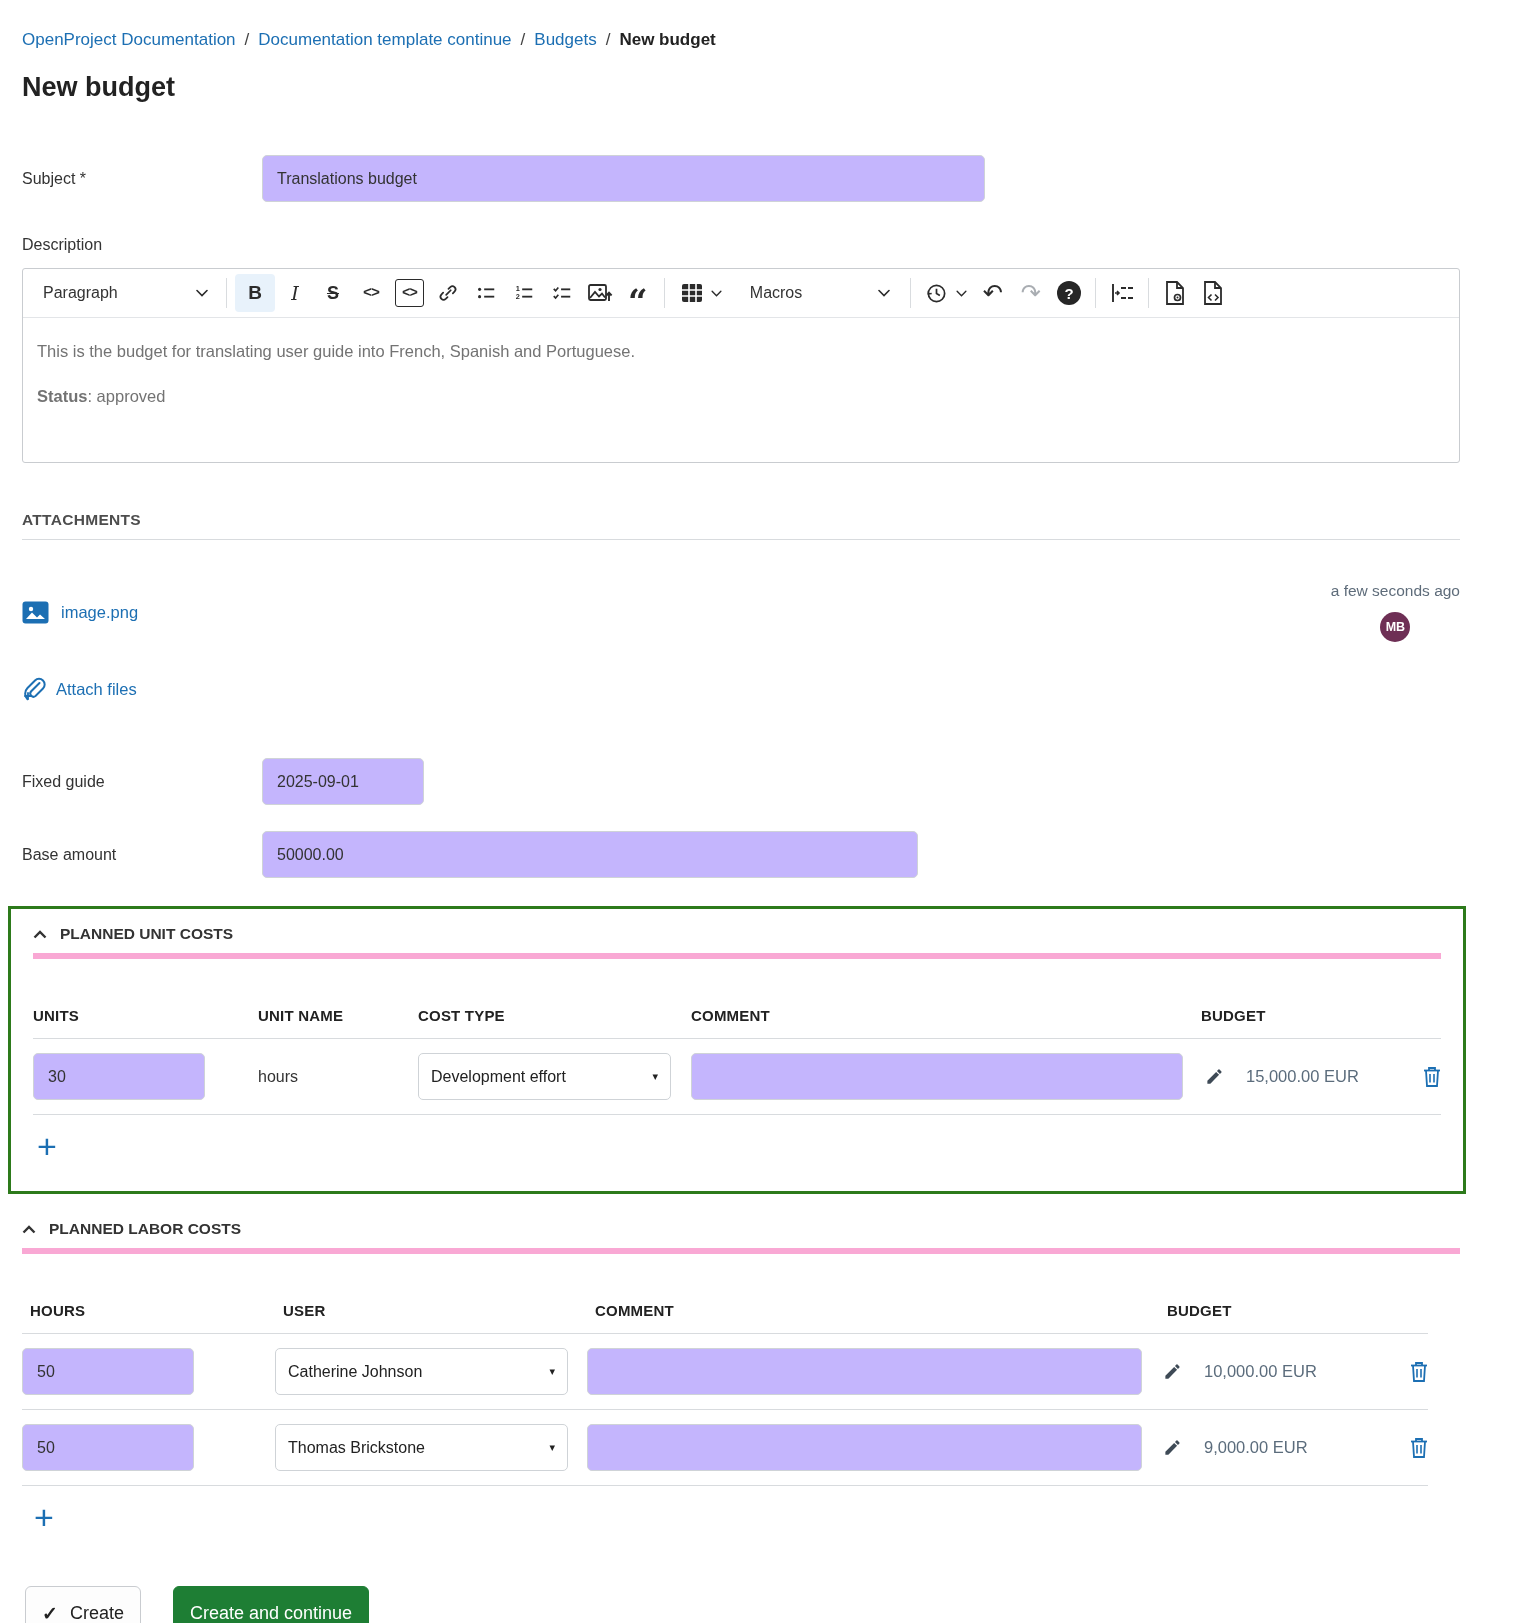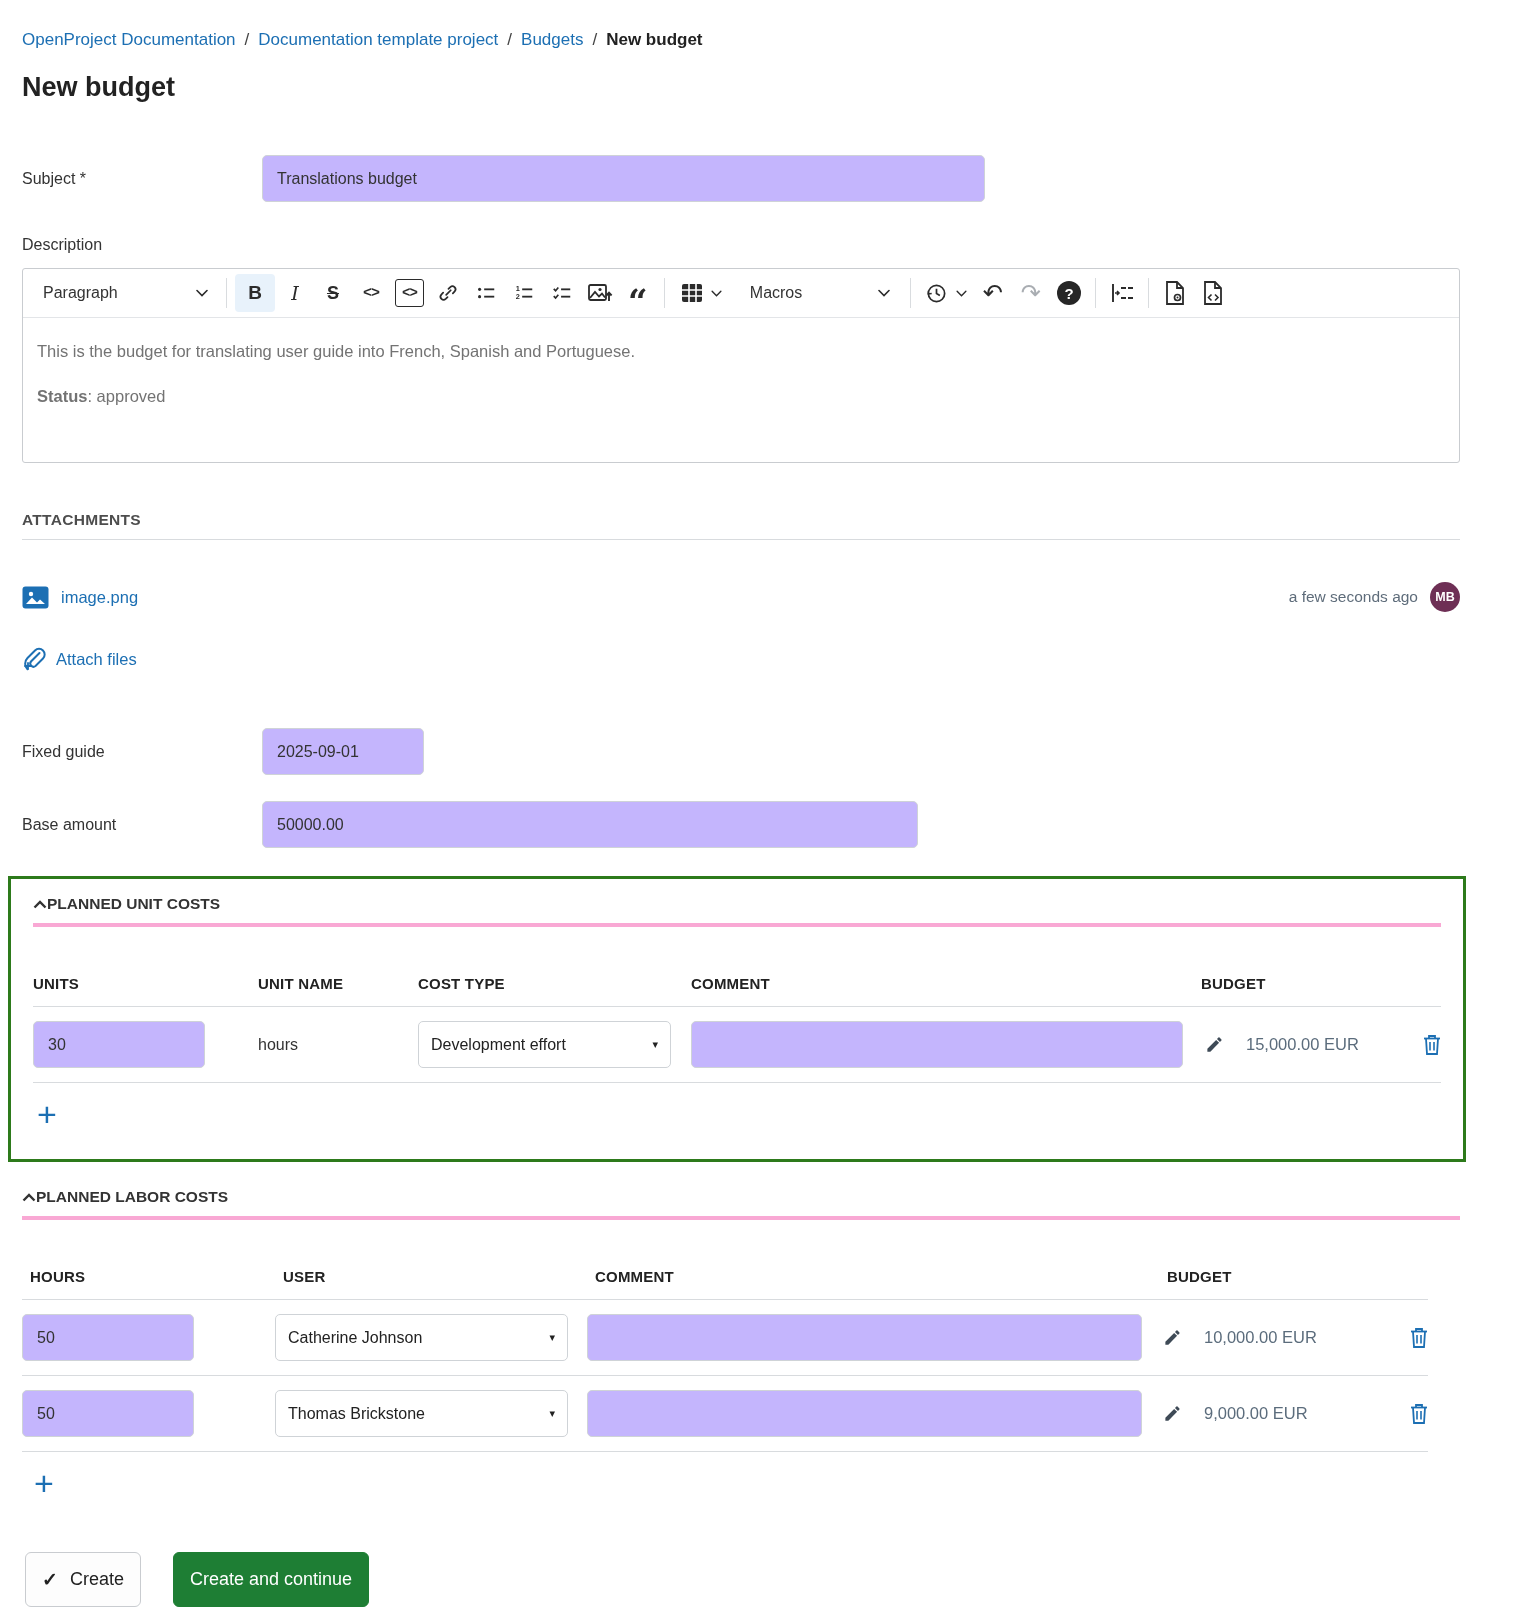--- a/index.html
+++ b/index.html
@@ -56,35 +56,35 @@
   .editor-body { padding:24px 14px 30px; min-height:144px; font-size:16.5px; color:#737373; }
   .editor-body p { margin-bottom:26px; }
 
   
   .sec-header {
     font-size:15.5px; font-weight:700; color:#4d4d4d; letter-spacing:.3px;
     border-bottom:1px solid #d8dbde; padding-bottom:10px; width:1438px;
   }
   .file-row { display:flex; align-items:center; margin-top:42px; width:1438px; }
   .file-link { display:flex; align-items:center; gap:12px; color:#1c6fb3; font-size:16.5px; cursor:pointer; }
-  .file-meta { margin-left:auto; display:flex; align-items:center; gap:12px; }
+  .file-meta { margin-left:auto; display:flex; align-items:center; gap:12px;flex-direction:column; }
   .file-time { color:#5e6c7a; font-size:15.5px; }
   .avatar { width:30px; height:30px; border-radius:50%; background:#6e2f55; color:#fff;
     font-size:12.5px; font-weight:700; display:flex; align-items:center; justify-content:center; }
   .attach-row { display:flex; align-items:center; gap:10px; margin-top:34px; color:#1c6fb3; font-size:16.5px; cursor:pointer; }
 
   .gap-attach-date { height:56px; }
 
   
   .costs-box {
     border:3px solid #2d7a1b; margin-left:-14px; margin-right:-60px;
     width:1458px; padding:16px 22px 22px; margin-top:28px;
   }
-  .costs-title { display:flex; align-items:center; gap:0; font-size:15.5px; font-weight:700; color:#333;
-    border-bottom:4px solid #f9a8d4; padding-bottom:10px; cursor:pointer; }
+  .costs-title { display:flex; align-items:center; gap:13px; font-size:15.5px; font-weight:700; color:#333;
+    border-bottom:6px solid #f9a8d4; padding-bottom:10px; cursor:pointer; }
   .grid-units { display:grid; grid-template-columns:225px 160px 273px 510px 1fr 40px; align-items:center; }
   .grid-labor { display:grid; grid-template-columns:253px 312px 572px 1fr 40px; align-items:center; padding-left:8px; }
   .tbl-head { margin-top:48px; padding-bottom:14px; border-bottom:1px solid #d8dbde; }
   .tbl-head .th { font-size:15px; font-weight:700; color:#222; letter-spacing:.2px; }
   .tbl-row { padding:14px 0; border-bottom:1px solid #d8dbde; }
   .num-input { width:172px; }
   .fake-select {
     height:47px; border:1px solid #cfd3d7; border-radius:5px; background:#fff;
     display:flex; align-items:center; justify-content:space-between;
     padding:0 12px; font-size:16px; color:#222; cursor:pointer;
@@ -109,21 +109,21 @@
   .btn-create { background:#fdfdfd; border:1px solid #c9ccd0; color:#222; width:116px; gap:12px; }
   .btn-create .chk { font-weight:700; font-size:19px; }
   .btn-continue { background:#1e7e34; border:1px solid #1e7e34; color:#fff; width:196px; }
 </style>
 </head>
 <body>
 
 <div class="page">
 
   <div class="breadcrumb">
-    <a>OpenProject Documentation</a><span class="sep">/</span><a>Documentation template project</a><span class="sep">/</span><a>Budgets</a><span class="sep">/</span><span class="current">New budget</span>
+    <a>OpenProject Documentation</a><span class="sep">/</span><a>Documentation template continue</a><span class="sep">/</span><a>Budgets</a><span class="sep">/</span><span class="current">New budget</span>
   </div>
 
   <h1 class="page-title">New budget</h1>
 
   <div class="form-row">
     <div class="lbl">Subject *</div>
     <input class="text-input w-subject" value="Translations budget" style="">
   </div>
 
   <div class="desc-label">Description</div>

